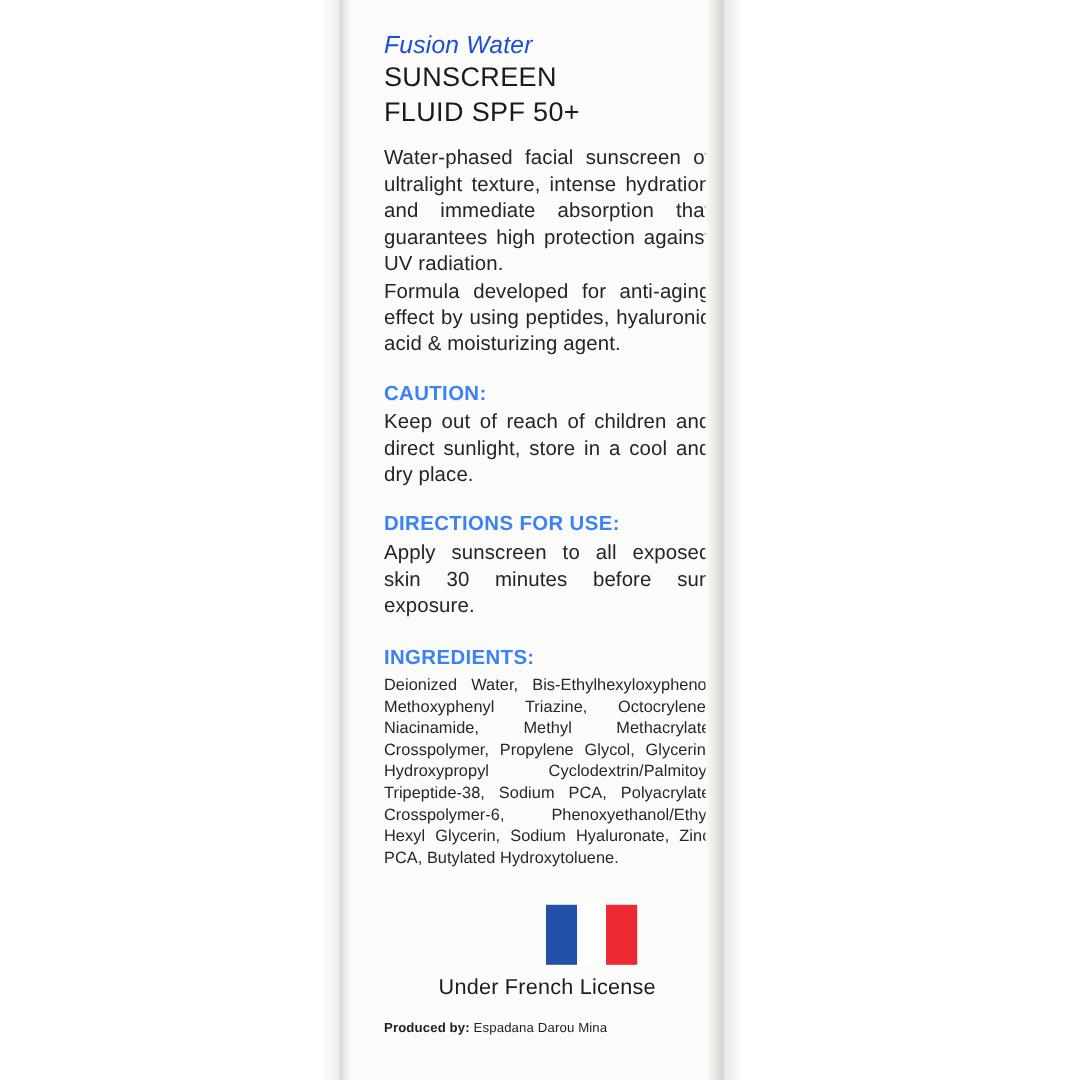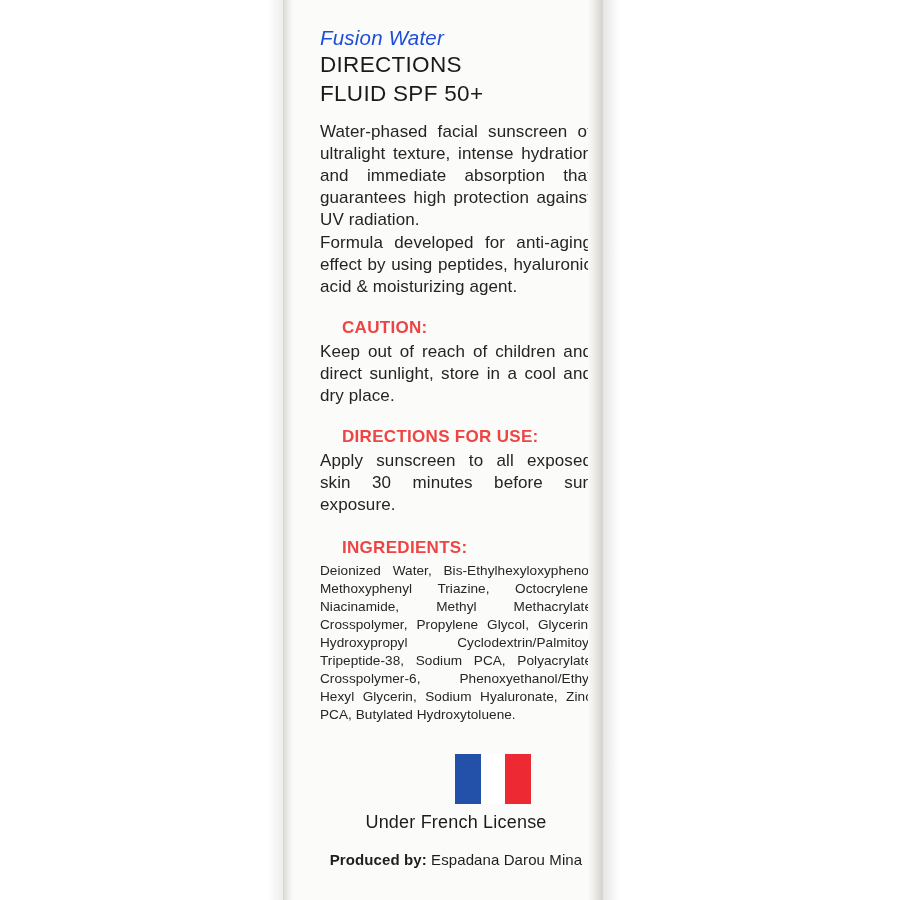--- a/index.html
+++ b/index.html
@@ -102,23 +102,22 @@
     margin-top: 0px;
   }
 
   .section {
     margin-top: 19px;
   }
   .section-heading {
     font-size: 17px;
     font-weight: bold;
     letter-spacing: 0.3px;
-    color: #ef4444;
+    color: #3b82f6;
     line-height: 1.3;
-    margin-left: 22px;
   }
   .section-body {
     font-size: 17px;
     line-height: 1.30;
     color: #242424;
     letter-spacing: 0.1px;
     margin-top: 2px;
     text-align: justify;
     text-justify: inter-word;
   }
@@ -160,40 +159,40 @@
     text-align: center;
     font-size: 18px;
     color: #1c1c1c;
     letter-spacing: 0.2px;
   }
   #produced-line {
     position: absolute;
     left: 0px;
     top: 825px;
     width: 272px;
-    text-align: center;
-    font-size: 15px;
+    text-align: left;
+    font-size: 11px;
     color: #1e1e1e;
     letter-spacing: 0.1px;
   }
   #produced-line .strong {
     font-weight: bold;
   }
 </style>
 </head>
 <body>
 
 <div id="scene">
 
   <div id="package-panel">
 
     <div id="label-content">
 
       <div class="brand-line">Fusion Water</div>
-      <div class="product-name">DIRECTIONS</div>
+      <div class="product-name">SUNSCREEN</div>
       <div class="product-name">FLUID SPF 50+</div>
 
       <div class="body-copy">Water-phased facial sunscreen of ultralight texture, intense hydration and immediate absorption that guarantees high protection against UV radiation.</div>
       <div class="body-copy second">Formula developed for anti-aging effect by using peptides, hyaluronic acid &amp; moisturizing agent.</div>
 
       <div class="section">
         <div class="section-heading">CAUTION:</div>
         <div class="section-body">Keep out of reach of children and direct sunlight, store in a cool and dry place.</div>
       </div>
 

